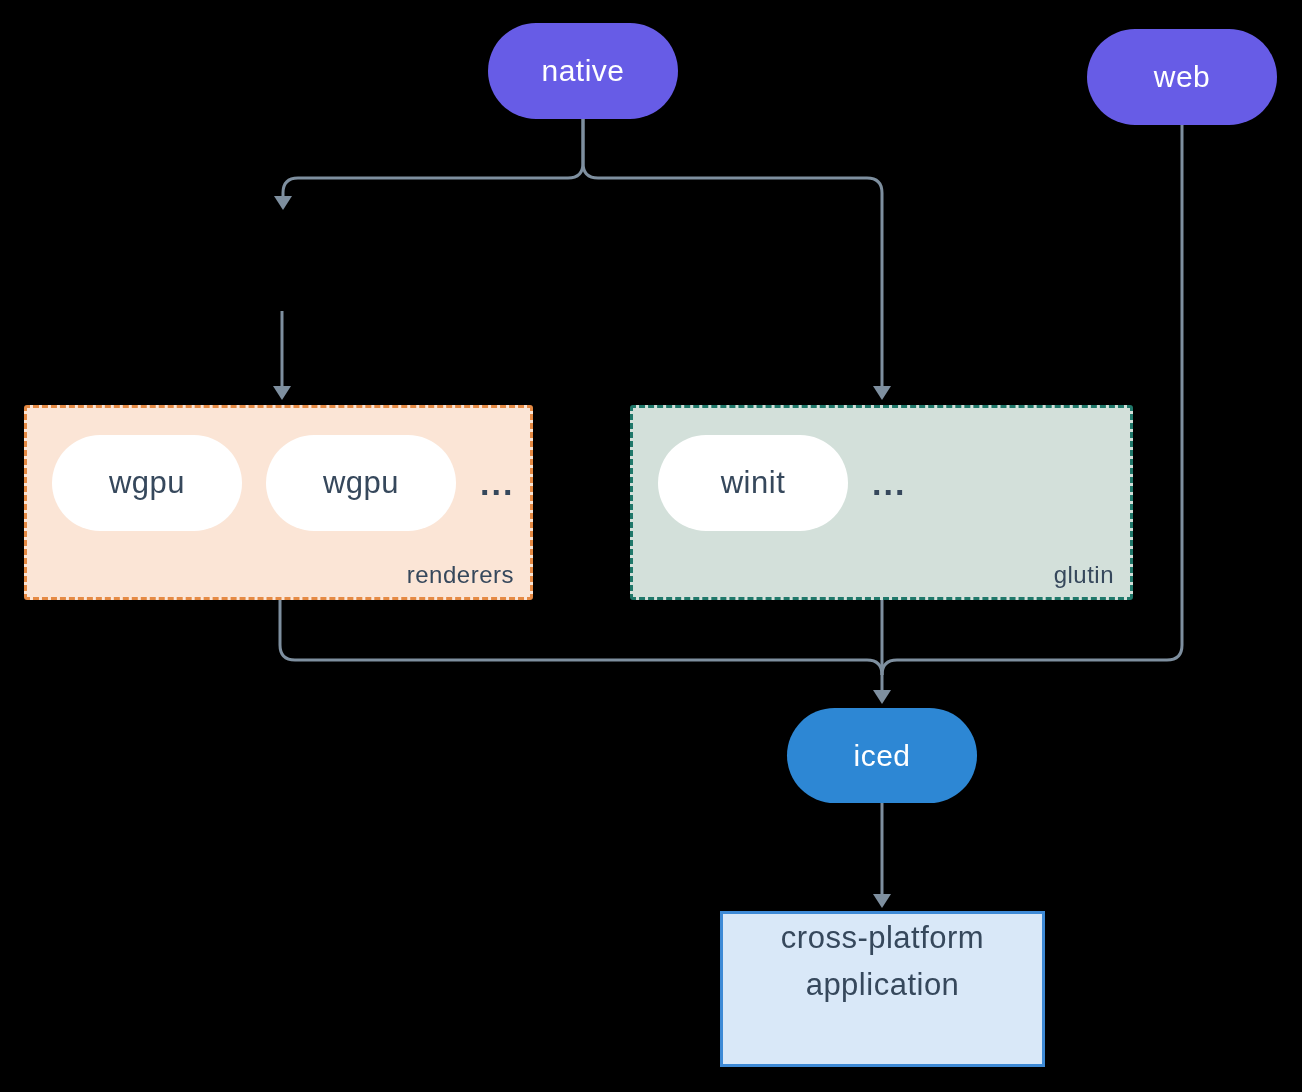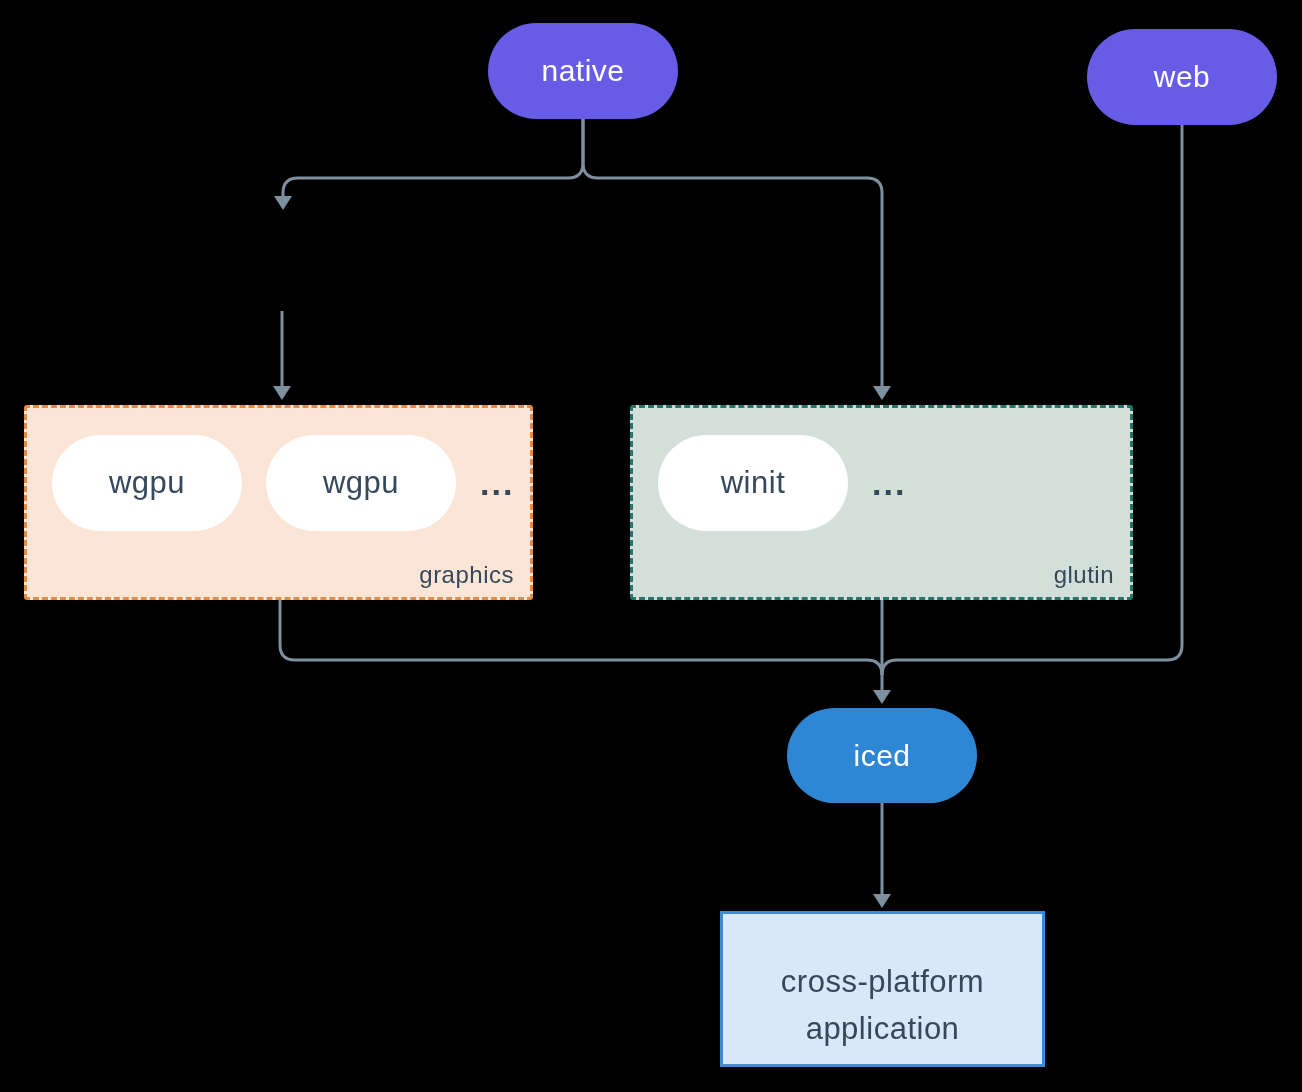--- a/index.html
+++ b/index.html
@@ -104,28 +104,28 @@
   .appbox {
     position: absolute;
     left: 720px;
     top: 911px;
     width: 325px;
     height: 156px;
     box-sizing: border-box;
     background: var(--app_fill);
     border: 3px solid var(--app_border);
     display: flex;
-    align-items: flex-end;
+    align-items: flex-start;
     justify-content: center;
     text-align: center;
     font-size: 31px;
     line-height: 47px;
     letter-spacing: 0.5px;
     color: var(--text_dark);
-    padding: 12px 34px;
+    padding: 0 34px;
   }
 </style>
 </head>
 <body>
 
 <div class="stage">
 
   <svg class="connectors" viewBox="0 0 1302 1092" xmlns="http://www.w3.org/2000/svg">
 
     <path class="connector" d="M583 119 L583 163 Q583 178 568 178 L298 178 Q283 178 283 193 L283 196"></path>
@@ -158,21 +158,21 @@
 
 
   <div class="group group-renderers">
     <div class="inner-pill">
       <span>wgpu</span>
     </div>
     <div class="inner-pill">
       <span>wgpu</span>
     </div>
     <div class="dots">...</div>
-    <div class="group-label">graphics</div>
+    <div class="group-label">renderers</div>
   </div>
 
   <div class="group group-shells">
     <div class="inner-pill">
       <span>winit</span>
     </div>
     <div class="dots">...</div>
     <div class="group-label">glutin</div>
   </div>
 

